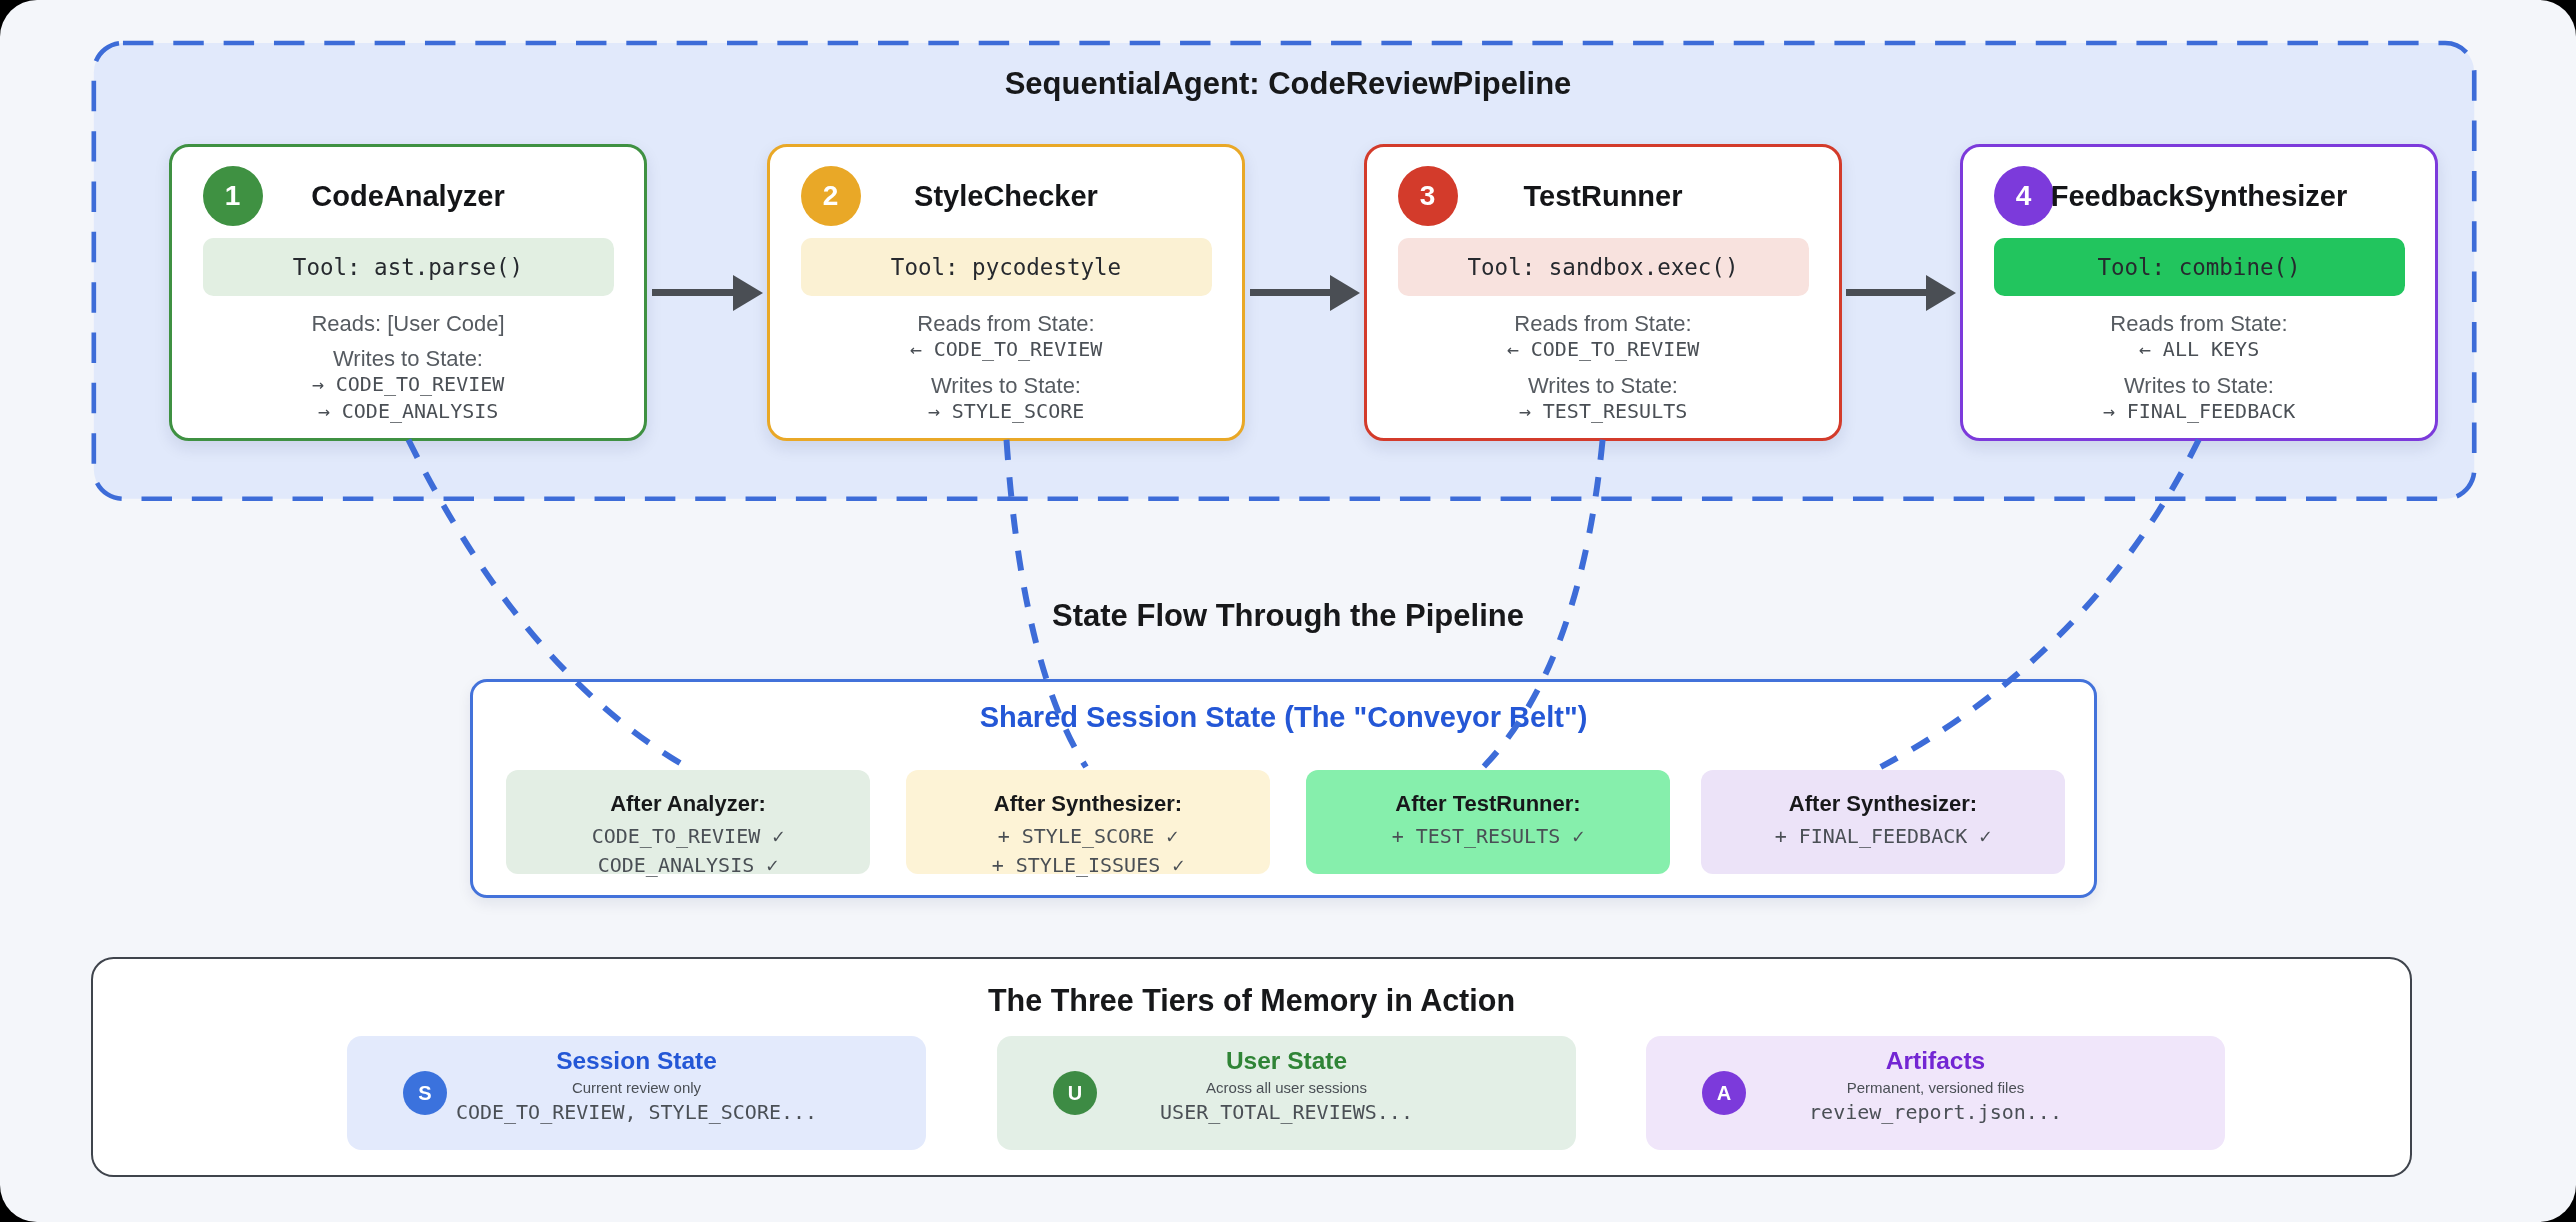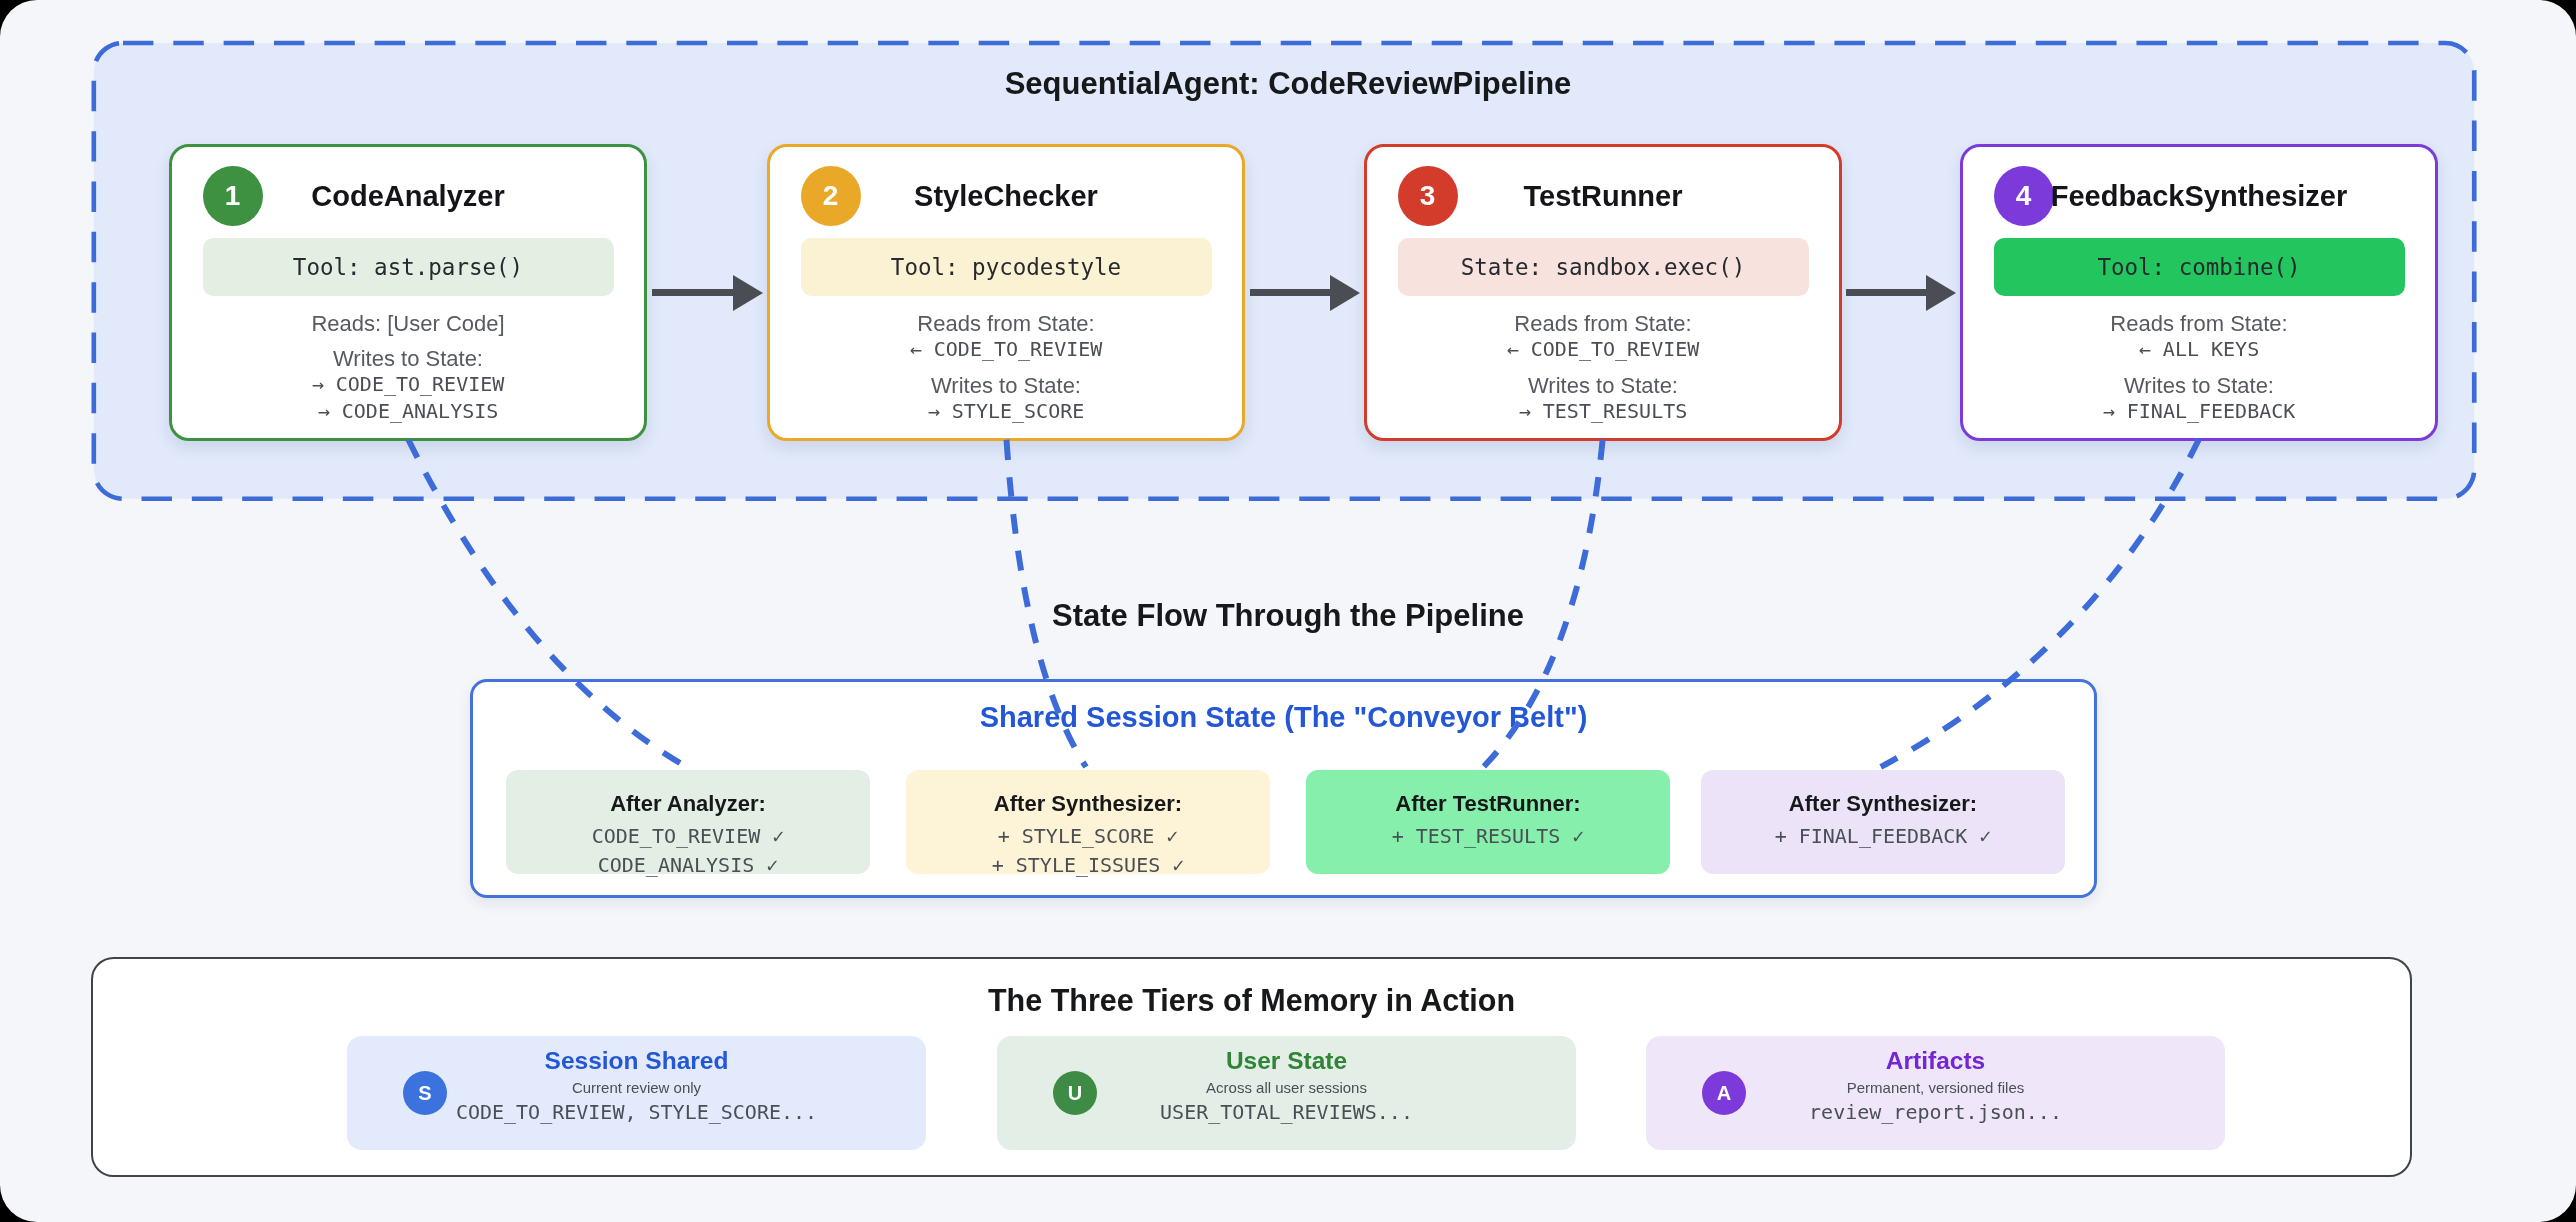--- a/index.html
+++ b/index.html
@@ -105,21 +105,21 @@
     <div class="rw-gap"></div>
     <div class="line-label">Writes to State:</div>
     <div class="mono-line">→ STYLE_SCORE</div>
   </div>
 
   <div class="card c3">
     <div class="card-header">
       <div class="badge">3</div>
       <div class="card-title">TestRunner</div>
     </div>
-    <div class="pill">State: sandbox.exec()</div>
+    <div class="pill">Tool: sandbox.exec()</div>
     <div class="line-label">Reads from State:</div>
     <div class="mono-line">← CODE_TO_REVIEW</div>
     <div class="rw-gap"></div>
     <div class="line-label">Writes to State:</div>
     <div class="mono-line">→ TEST_RESULTS</div>
   </div>
 
   <div class="card c4">
     <div class="card-header">
       <div class="badge">4</div>
@@ -172,21 +172,21 @@
       <div class="after-title">After Synthesizer:</div>
       <div class="after-line">+ FINAL_FEEDBACK ✓</div>
     </div>
   </div>
 
   <div class="memory-box">
     <div class="memory-title">The Three Tiers of Memory in Action</div>
 
     <div class="tier-box t1">
       <div class="tier-badge">S</div>
-      <div class="tier-title">Session Shared</div>
+      <div class="tier-title">Session State</div>
       <div class="tier-sub">Current review only</div>
       <div class="tier-code">CODE_TO_REVIEW, STYLE_SCORE...</div>
     </div>
 
     <div class="tier-box t2">
       <div class="tier-badge">U</div>
       <div class="tier-title">User State</div>
       <div class="tier-sub">Across all user sessions</div>
       <div class="tier-code">USER_TOTAL_REVIEWS...</div>
     </div>

